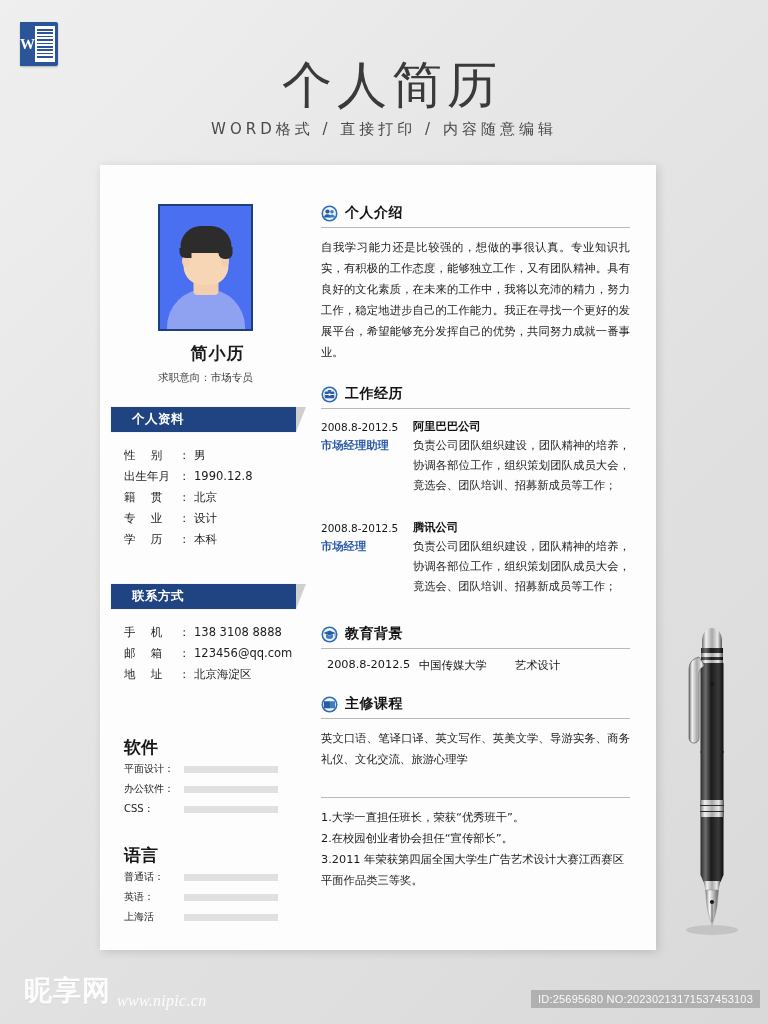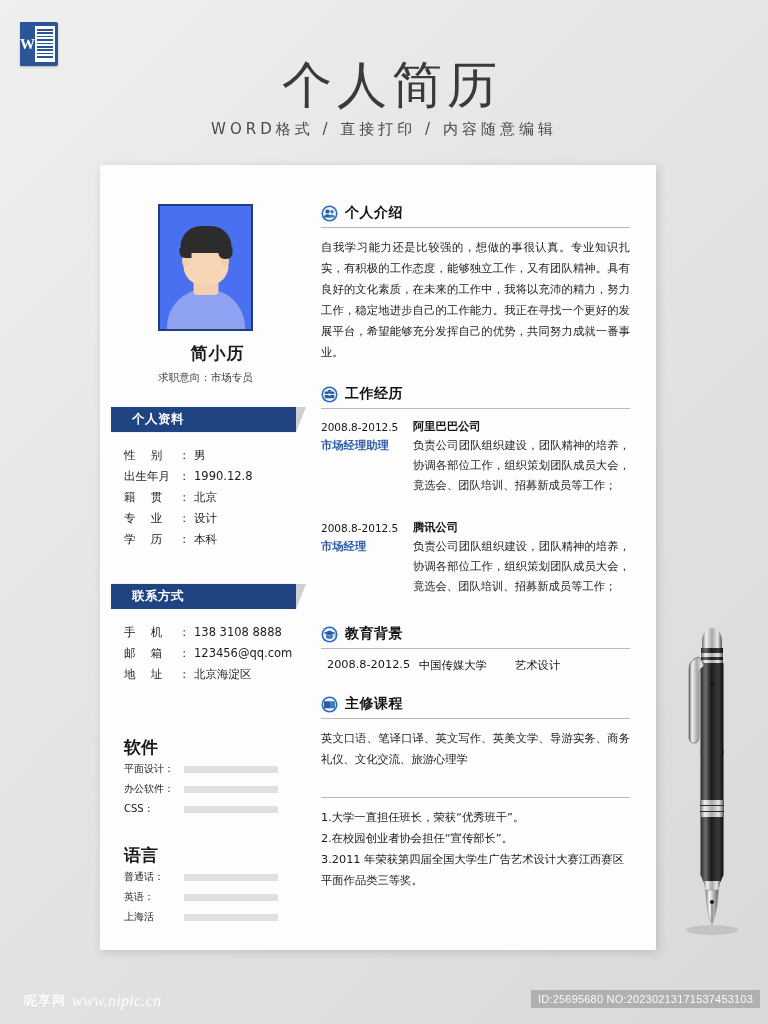--- a/index.html
+++ b/index.html
@@ -302,21 +302,21 @@
   
   .wm {
     position: absolute;
     left: 24px; bottom: 14px;
     display: flex;
     align-items: flex-end;
     gap: 6px;
     opacity: .92;
   }
   .wm-logo {
-    font-size: 13px;
+    font-size: 28px;
     font-weight: bold;
     color: #fff;
     letter-spacing: 1px;
     font-family: Liberation Mono, monospace;
     text-shadow: 0 1px 1px rgba(0,0,0,.08);
   }
   .wm-url {
     font-size: 16px;
     color: #fff;
     font-style: italic;

